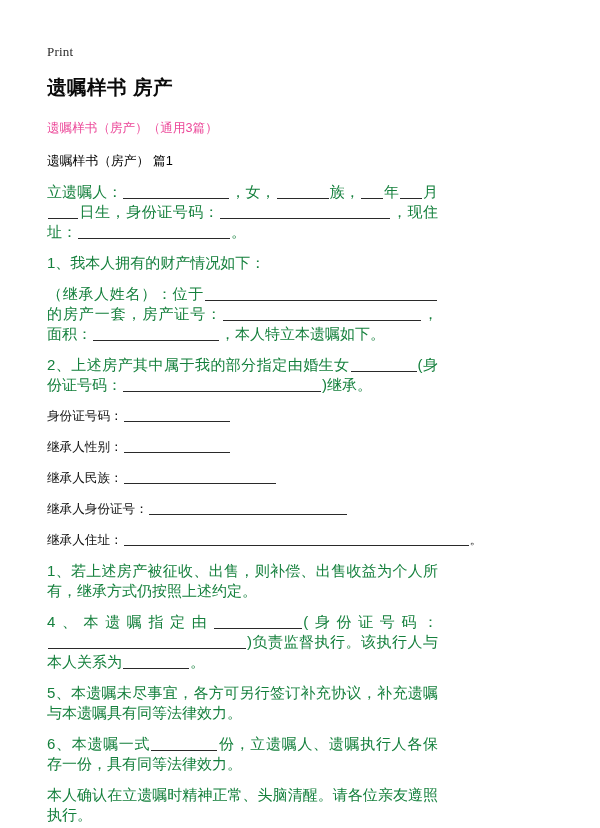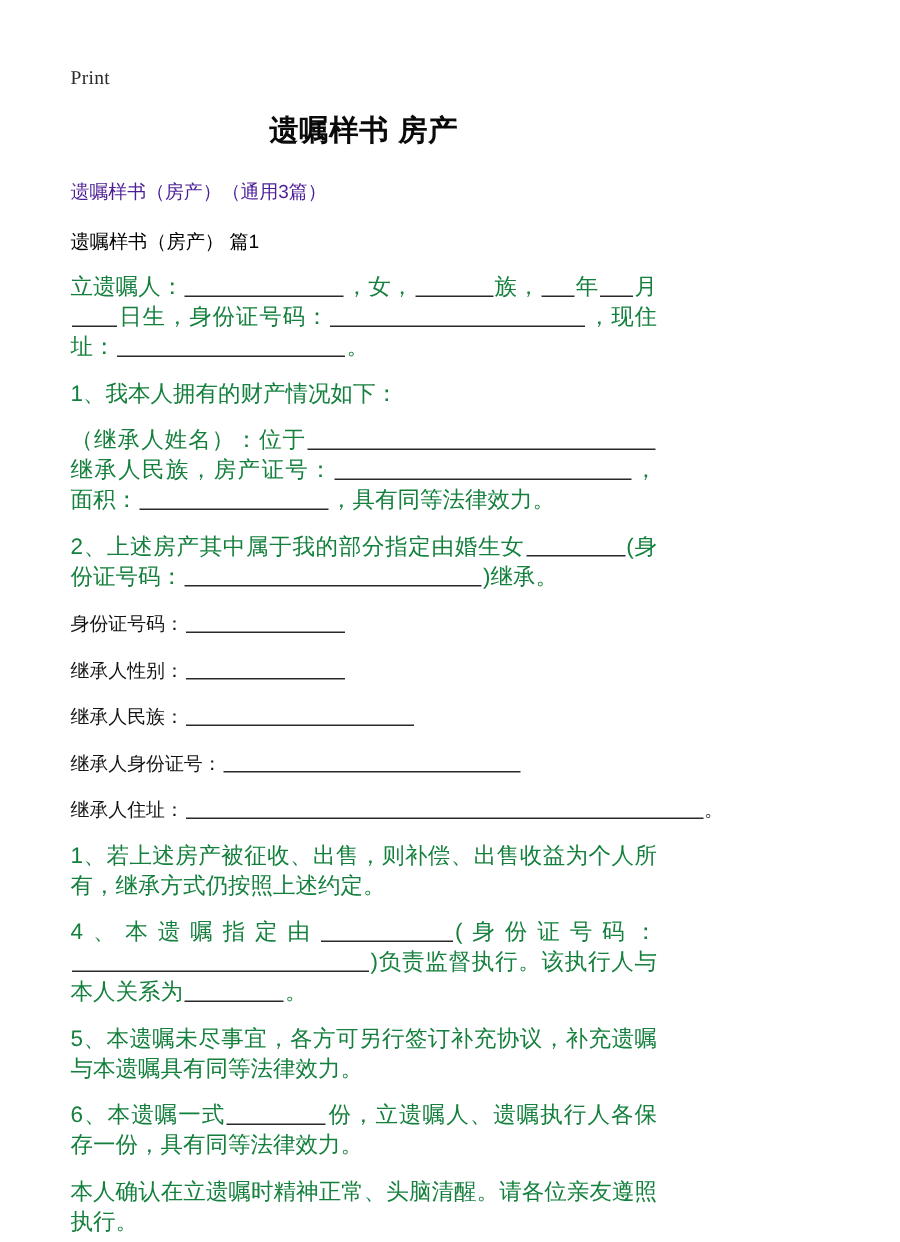--- a/index.html
+++ b/index.html
@@ -27,31 +27,30 @@
     font-family: "Liberation Serif", "DejaVu Serif", serif;
     font-size: 13px;
     line-height: 16px;
     color: #2b2b2b;
     letter-spacing: 0.2px;
     margin: 0 0 14px 0;
   }
   .doc-title {
     font-size: 19.5px;
     font-weight: bold;
-    text-align: center;
     letter-spacing: 0.5px;
     margin: 6px 0 18px 0;
     line-height: 26px;
     color: #0a0a0a;
   }
   .subtitle {
     font-size: 12.6px;
     line-height: 20px;
     margin: 0 0 13px 0;
-    color: #4c1d95;
+    color: #ec4899;
   }
   .section-heading {
     font-size: 12.8px;
     font-weight: normal;
     line-height: 20px;
     margin: 0 0 11px 0;
     color: #000000;
   }
   p.body-text {
     font-size: 15px;
@@ -99,21 +98,21 @@
 
   <p class="subtitle">遗嘱样书（房产）（通用3篇）</p>
 
   <p class="section-heading">遗嘱样书（房产） 篇1</p>
 
   <p class="body-text"><span>立遗嘱人：</span><span class="field f-l"></span><span>，女，</span><span class="field f-sm"></span><span>族，</span><span class="field f-xxs"></span><span>年</span><span class="field f-xxs"></span><span>月</span><span class="field f-xs"></span><span>日生，身份证号码：</span><span class="field f-3xl"></span><span>，现住址：</span><span class="field f-xxl"></span><span>。</span></p>
 
 
   <p class="body-text">1、我本人拥有的财产情况如下：</p>
 
-  <p class="body-text"><span>（继承人姓名）：位于</span><span class="field f-5xl"></span><span>继承人民族，房产证号：</span><span class="field f-4xl"></span><span>，面积：</span><span class="field f-xl"></span><span>，具有同等法律效力。</span></p>
+  <p class="body-text"><span>（继承人姓名）：位于</span><span class="field f-5xl"></span><span>的房产一套，房产证号：</span><span class="field f-4xl"></span><span>，面积：</span><span class="field f-xl"></span><span>，本人特立本遗嘱如下。</span></p>
 
   <p class="body-text"><span>2、上述房产其中属于我的部分指定由婚生女</span><span class="field f-m"></span><span>(身份证号码：</span><span class="field f-4xl"></span><span>)继承。</span></p>
 
   <div class="field-row"><span>身份证号码：</span><span class="field f-l"></span><span></span></div>
 
   <div class="field-row"><span>继承人性别：</span><span class="field f-l"></span><span></span></div>
 
   <div class="field-row"><span>继承人民族：</span><span class="field f-xxl"></span><span></span></div>
 
   <div class="field-row"><span>继承人身份证号：</span><span class="field f-4xl"></span><span></span></div>

